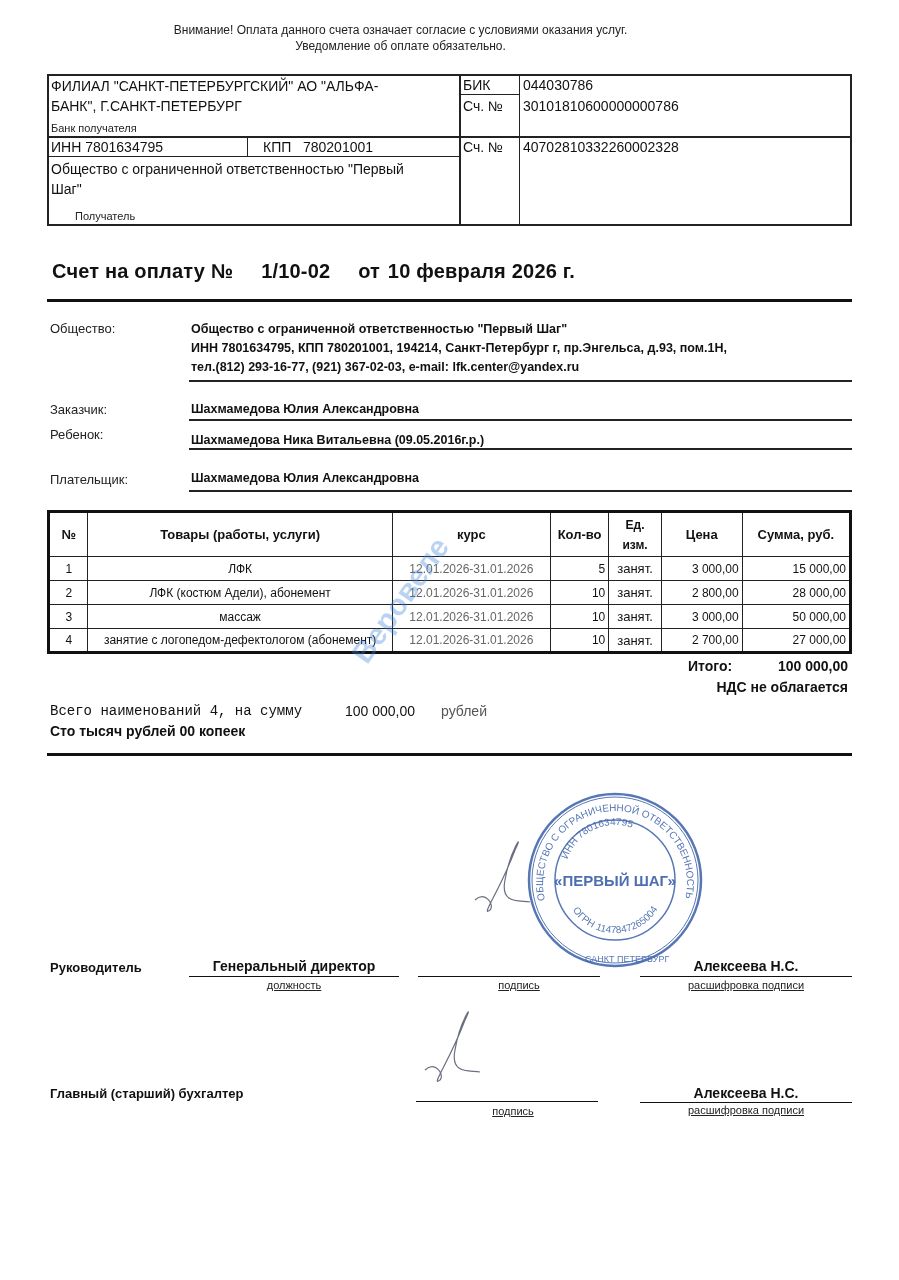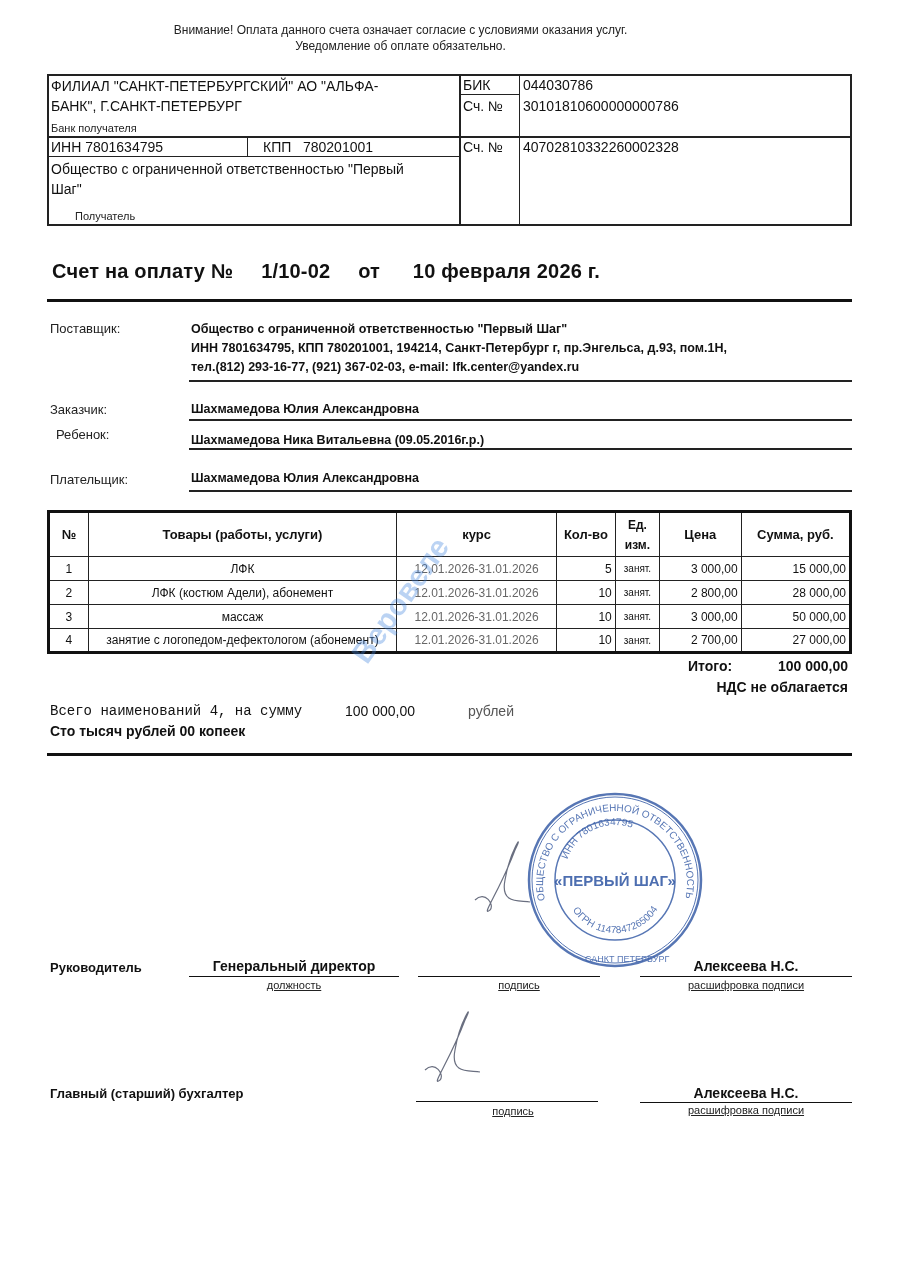--- a/index.html
+++ b/index.html
@@ -23,21 +23,21 @@
   .val { font-size: 12.5px; font-weight: bold; line-height: 19px; color: #111; }
 
   
   table.items { position: absolute; left: 47px; top: 510px; width: 805px; border-collapse: collapse; border: 3px solid #111; }
   table.items th, table.items td { border: 1px solid #222; font-size: 12px; padding: 0 3px; }
   table.items th { font-weight: bold; font-size: 13px; height: 45px; text-align: center; }
   table.items td { height: 24px; text-align: center; }
   table.items td.c { text-align: center; }
   table.items td.r { text-align: right; }
   table.items td.grey { color: #666; text-align: center; }
-  table.items td.unit { font-size: 10px; padding: 0 8px; }
+  table.items td.unit { font-size: 13px; padding: 0 8px; }
 
   .sig-bold { font-size: 13px; font-weight: bold; }
   .sig-cap { font-size: 11px; color: #222; text-align: center; text-decoration: underline; }
   .stamp { left: 525px; top: 790px; width: 180px; height: 180px; }
   .watermark { left: 345px; top: 650px; font-size: 30px; color: rgba(60,130,220,0.35); transform: rotate(-55deg); transform-origin: left top; font-weight: bold; }
 </style>
 </head>
 <body>
 
 <div class="abs notice">
@@ -74,38 +74,38 @@
   <div class="t" style="left:474px;top:62px;">40702810332260002328</div>
 
   <div class="t" style="left:2px;top:84px;">Общество с ограниченной ответственностью "Первый</div>
   <div class="t" style="left:2px;top:104px;">Шаг"</div>
   <div class="small" style="left:2px;top:134px;margin-left:24px;">Получатель</div>
 </div>
 
 <div class="abs title">
   <span>Счет на оплату №</span>
   <span>1/10-02</span>
-  <span style="margin-right:27px">от</span>
+  <span style="margin-right:2px">от</span>
   <span>10 февраля 2026 г.</span>
 </div>
 <div class="abs rule-thick" style="left:47px;top:299px;width:805px;"></div>
 
-<div class="abs lbl" style="left:50px;top:321px;">Поставщик:</div>
+<div class="abs lbl" style="left:50px;top:321px;">Общество:</div>
 <div class="abs val" style="left:191px;top:320px;">
   <div>Общество с ограниченной ответственностью "Первый Шаг"</div>
   <div>ИНН 7801634795, КПП 780201001, 194214, Санкт-Петербург г, пр.Энгельса, д.93, пом.1Н,</div>
   <div>тел.(812) 293-16-77, (921) 367-02-03, e-mail: lfk.center@yandex.ru</div>
 </div>
 <div class="abs rule" style="left:189px;top:380px;width:663px;"></div>
 
 <div class="abs lbl" style="left:50px;top:402px;">Заказчик:</div>
 <div class="abs val" style="left:191px;top:400px;">Шахмамедова Юлия Александровна</div>
 <div class="abs rule" style="left:189px;top:419px;width:663px;"></div>
 
-<div class="abs lbl" style="left:56px;top:427px;">Ребенок:</div>
+<div class="abs lbl" style="left:50px;top:427px;">Ребенок:</div>
 <div class="abs val" style="left:191px;top:431px;">Шахмамедова Ника Витальевна (09.05.2016г.р.)</div>
 <div class="abs rule" style="left:189px;top:448px;width:663px;"></div>
 
 <div class="abs lbl" style="left:50px;top:472px;">Плательщик:</div>
 <div class="abs val" style="left:191px;top:469px;">Шахмамедова Юлия Александровна</div>
 <div class="abs rule" style="left:189px;top:490px;width:663px;"></div>
 
 <table class="items">
   <colgroup>
     <col style="width:40px">
@@ -166,21 +166,21 @@
     </tr>
   </tbody>
 </table>
 
 <div class="abs" style="left:688px;top:658px;font-size:14px;font-weight:bold;">Итого:</div>
 <div class="abs" style="right:51px;top:658px;font-size:14px;font-weight:bold;">100 000,00</div>
 <div class="abs" style="right:51px;top:679px;font-size:14px;font-weight:bold;">НДС не облагается</div>
 
 <div class="abs" style="left:50px;top:703px;font-size:14px;font-family:Liberation Mono, monospace;">Всего наименований 4, на сумму</div>
 <div class="abs" style="left:345px;top:703px;font-size:14px;">100 000,00</div>
-<div class="abs" style="left:441px;top:703px;font-size:14px;color:#555;margin-left:27px;">рублей</div>
+<div class="abs" style="left:441px;top:703px;font-size:14px;color:#555;">рублей</div>
 <div class="abs" style="left:50px;top:723px;font-size:14px;font-weight:bold;">Сто тысяч рублей 00 копеек</div>
 <div class="abs rule-thick" style="left:47px;top:753px;width:805px;"></div>
 
 <div class="abs watermark">Веровеле</div>
 
 <svg class="abs stamp" viewBox="0 0 180 180">
   <g fill="none" stroke="#3a5fa8" opacity="0.85">
     <circle cx="90" cy="90" r="86" stroke-width="2.5"></circle>
     <circle cx="90" cy="90" r="83" stroke-width="1"></circle>
     <circle cx="90" cy="90" r="60" stroke-width="1.5"></circle>

